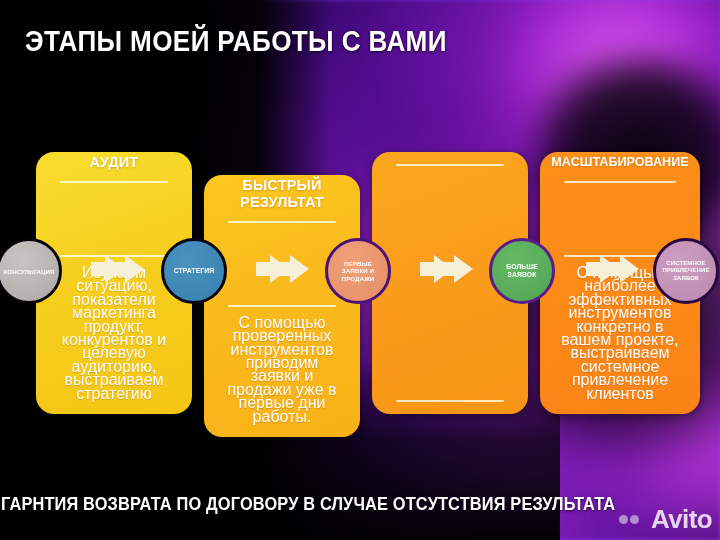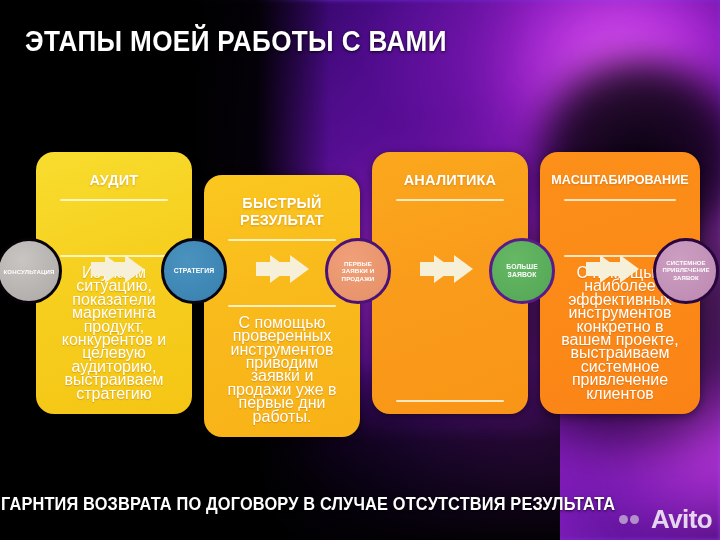--- a/index.html
+++ b/index.html
@@ -79,21 +79,21 @@
   .cards {
     position:absolute;
     left:36px; top:152px;
     width:658px; height:262px;
   }
 
   .card {
     position:absolute;
     top:0; height:262px;
     border-radius:18px;
-    padding:20px 10px 12px;
+    padding:2px 10px 12px;
     display:flex;
     flex-direction:column;
     align-items:center;
     box-shadow:0 2px 10px rgba(0,0,0,0.45);
   }
 
   .card-title {
     color:#ffffff;
     font-weight:bold;
     font-size:14.5px;
@@ -224,21 +224,20 @@
 
     <div class="card c2" style="left:168px; width:156px;">
       <div class="card-title">БЫСТРЫЙ
 РЕЗУЛЬТАТ</div>
       <div class="rule rule-top"></div>
       <div class="rule rule-bottom"></div>
       <div class="card-body">С помощью проверенных инструментов приводим заявки и продажи уже в первые дни работы.</div>
     </div>
 
     <div class="card c3" style="left:336px; width:156px;">
-      <div class="card-title">АНАЛИТИКА</div>
       <div class="rule rule-top"></div>
       <div class="rule rule-bottom"></div>
     </div>
 
     <div class="card c4" style="left:504px; width:160px;">
       <div class="card-title small">МАСШТАБИРОВАНИЕ</div>
       <div class="rule rule-top"></div>
       <div class="rule rule-bottom"></div>
       <div class="card-body">С помощью наиболее эффективных инструментов конкретно в вашем проекте, выстраиваем системное привлечение клиентов</div>
     </div>

